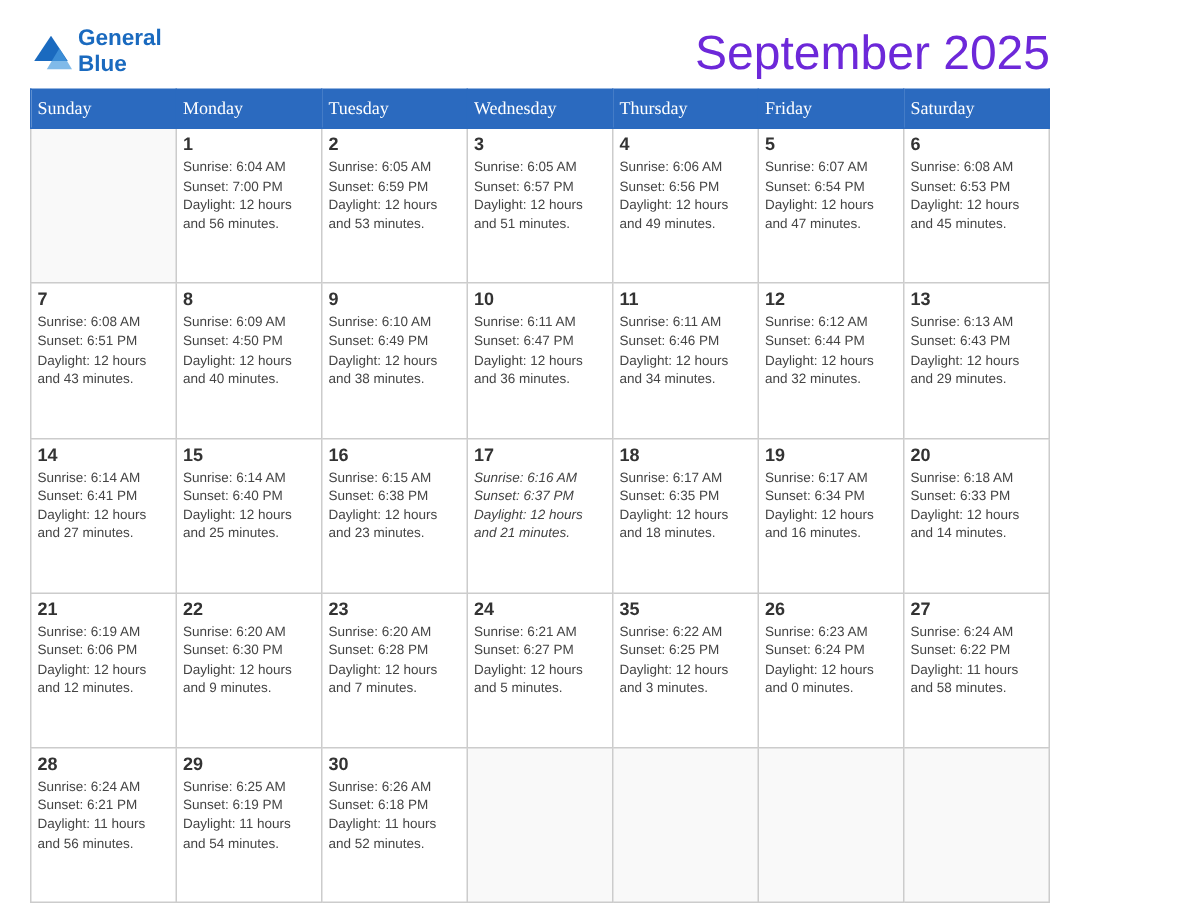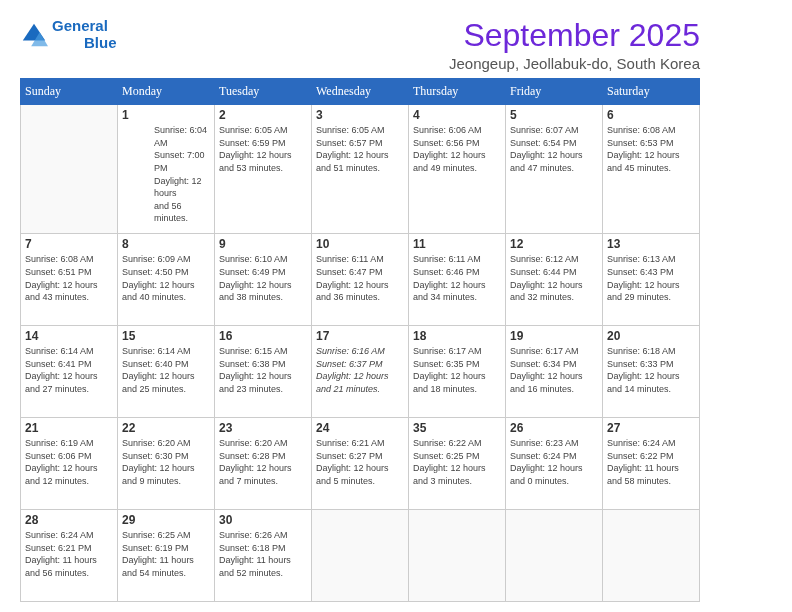--- a/index.html
+++ b/index.html
@@ -106,47 +106,46 @@
 
 <div class="page">
   <div class="header">
     <div class="logo">
       <svg class="logo-icon" viewBox="0 0 40 40">
         <polygon points="20,4 36,28 4,28" fill="#1a6abf"></polygon>
         <polygon points="28,16 40,36 16,36" fill="#4a9de0" opacity="0.7"></polygon>
       </svg>
       <div class="logo-text">
         <div><span>General</span></div>
-        <div><span style="color:#1a6abf;margin-left:32px;">Blue</span></div>
+        <div><span style="color:#1a6abf;">Blue</span></div>
       </div>
     </div>
     <div class="title-block">
       <div class="month-title">September 2025</div>
-      <div class="subtitle">Jeongeup, Jeollabuk-do, South Korea</div>
     </div>
   </div>
 
   <table class="calendar">
     <thead>
       <tr>
         <th>Sunday</th>
         <th>Monday</th>
         <th>Tuesday</th>
         <th>Wednesday</th>
         <th>Thursday</th>
         <th>Friday</th>
         <th>Saturday</th>
       </tr>
     </thead>
     <tbody id="calendar-body">
     <tr>
           <td class="empty-cell"></td>
           <td>
             <span class="day-num">1</span>
-            <div class="day-info" style="white-space: pre-line; margin-left: 32px;">Sunrise: 6:04 AM
+            <div class="day-info" style="white-space: pre-line;">Sunrise: 6:04 AM
 Sunset: 7:00 PM
 Daylight: 12 hours
 and 56 minutes.</div>
           </td>
           <td>
             <span class="day-num">2</span>
             <div class="day-info" style="white-space: pre-line;">Sunrise: 6:05 AM
 Sunset: 6:59 PM
 Daylight: 12 hours
 and 53 minutes.</div>

